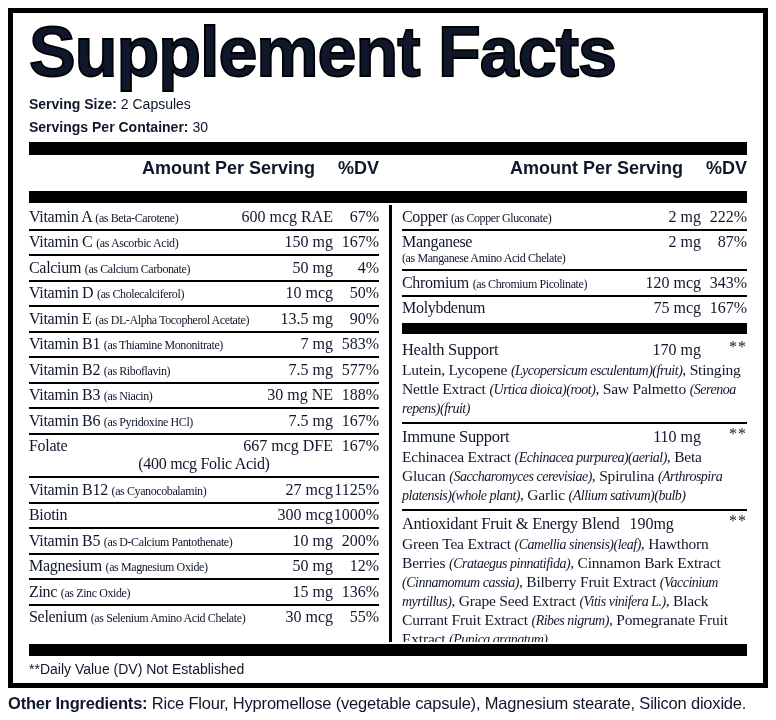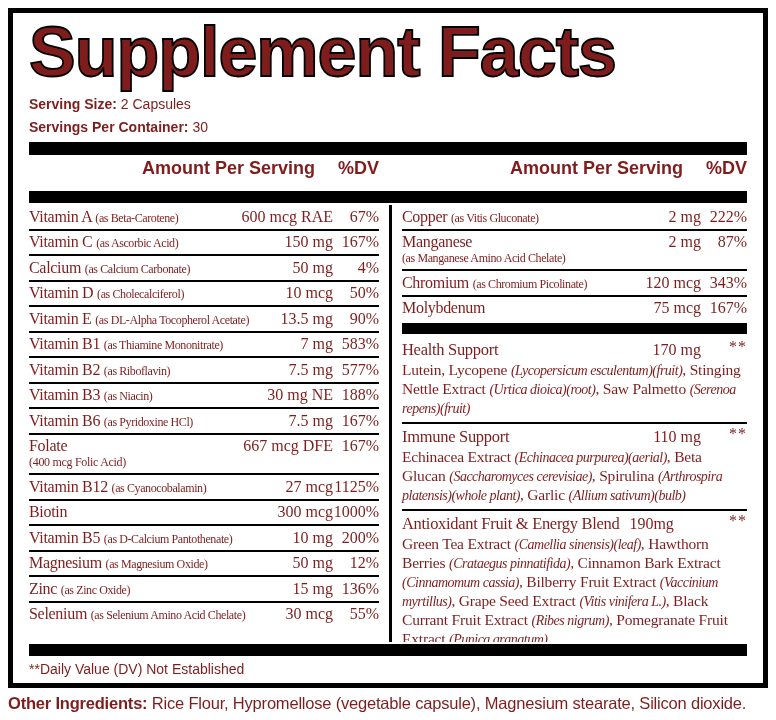--- a/index.html
+++ b/index.html
@@ -1,16 +1,16 @@
 <!DOCTYPE html>
 <html><head>
 <meta charset="utf-8">
 <style>
   html,body{margin:0;padding:0;background:#ffffff;}
-  .page{position:relative;width:776px;height:720px;background:#fff;color:#7f1d1d;
+  .page{position:relative;width:776px;height:720px;background:#fff;color:#0f172a;
         font-family:"Liberation Sans","DejaVu Sans",sans-serif;overflow:hidden;}
   .box{position:absolute;left:8px;top:8px;width:760px;height:680px;box-sizing:border-box;
        border:5px solid #000;padding:4px 16px 4px 16px;display:flex;flex-direction:column;overflow:hidden;}
   .title{font-size:70px;font-weight:bold;letter-spacing:-1px;line-height:1.0;margin:0 0 6px 0;
          -webkit-text-stroke:1.8px #000;white-space:nowrap;}
   .serving-line{font-size:14px;line-height:23px;}
   .b{font-weight:bold;}
   .bar{height:13px;background:#000;margin:3px 0 0 0;}
   .bar.mid{height:12px;margin:0 0 2px 0;}
   .bar.section{height:11px;margin:3px 0 3px 0;}
@@ -27,21 +27,21 @@
   .cols .vdiv.hdr{background:transparent;}
   .row{display:flex;align-items:baseline;border-bottom:2.5px solid #000;padding:2.5px 0 3px 0;}
   .row.last{border-bottom:none;}
   .nm{flex:1;min-width:0;white-space:nowrap;letter-spacing:-0.3px;font-size:16px;}
   .d{font-size:12px;letter-spacing:-0.4px;}
   .amt{text-align:right;white-space:nowrap;font-size:16px;padding-left:4px;}
   .dv{width:46px;text-align:right;white-space:nowrap;font-size:16px;}
   .row-block{border-bottom:2.5px solid #000;padding:2.5px 0 3px 0;}
   .row-block .line1{display:flex;align-items:baseline;}
   .row-block .line1 .nm{flex:1;}
-  .amt-note{text-align:left;font-size:12px;letter-spacing:-0.3px;}
+  .amt-note{text-align:center;font-size:16px;letter-spacing:-0.3px;}
   .stack-detail{font-size:12px;letter-spacing:-0.4px;line-height:15px;}
   .blend{padding:2px 0 4px 0;}
   .blend + .blend{border-top:2.5px solid #000;}
   .blend-head{display:flex;align-items:baseline;padding:1px 0 1px 0;}
   .blend-head .bn{font-size:16.5px;letter-spacing:-0.3px;white-space:nowrap;}
   .blend-head.right-amt .bn{flex:1;}
   .blend-head.right-amt .bamt{text-align:right;white-space:nowrap;font-size:16px;}
   .blend-head.inline-amt .bamt{flex:1;text-align:left;padding-left:10px;white-space:nowrap;font-size:16px;}
   .blend-head .stars{width:46px;text-align:right;font-size:16px;position:relative;top:-3px;letter-spacing:1px;}
   .blend-desc{font-size:15.5px;line-height:18px;letter-spacing:-0.2px;}
@@ -171,21 +171,21 @@
           <span class="dv">55%</span>
         </div>
       </div>
 
       <div class="gap"></div>
       <div class="vdiv"></div>
       <div class="gap"></div>
 
       <div class="rcol">
         <div class="row">
-          <span class="nm"><span>Copper</span> <span class="d">(as Vitis Gluconate)</span></span>
+          <span class="nm"><span>Copper</span> <span class="d">(as Copper Gluconate)</span></span>
           <span class="amt">2 mg</span>
           <span class="dv">222%</span>
         </div>
         <div class="row-block">
           <div class="line1">
             <span class="nm">Manganese</span>
             <span class="amt">2 mg</span>
             <span class="dv">87%</span>
           </div>
           <div class="stack-detail">(as Manganese Amino Acid Chelate)</div>

